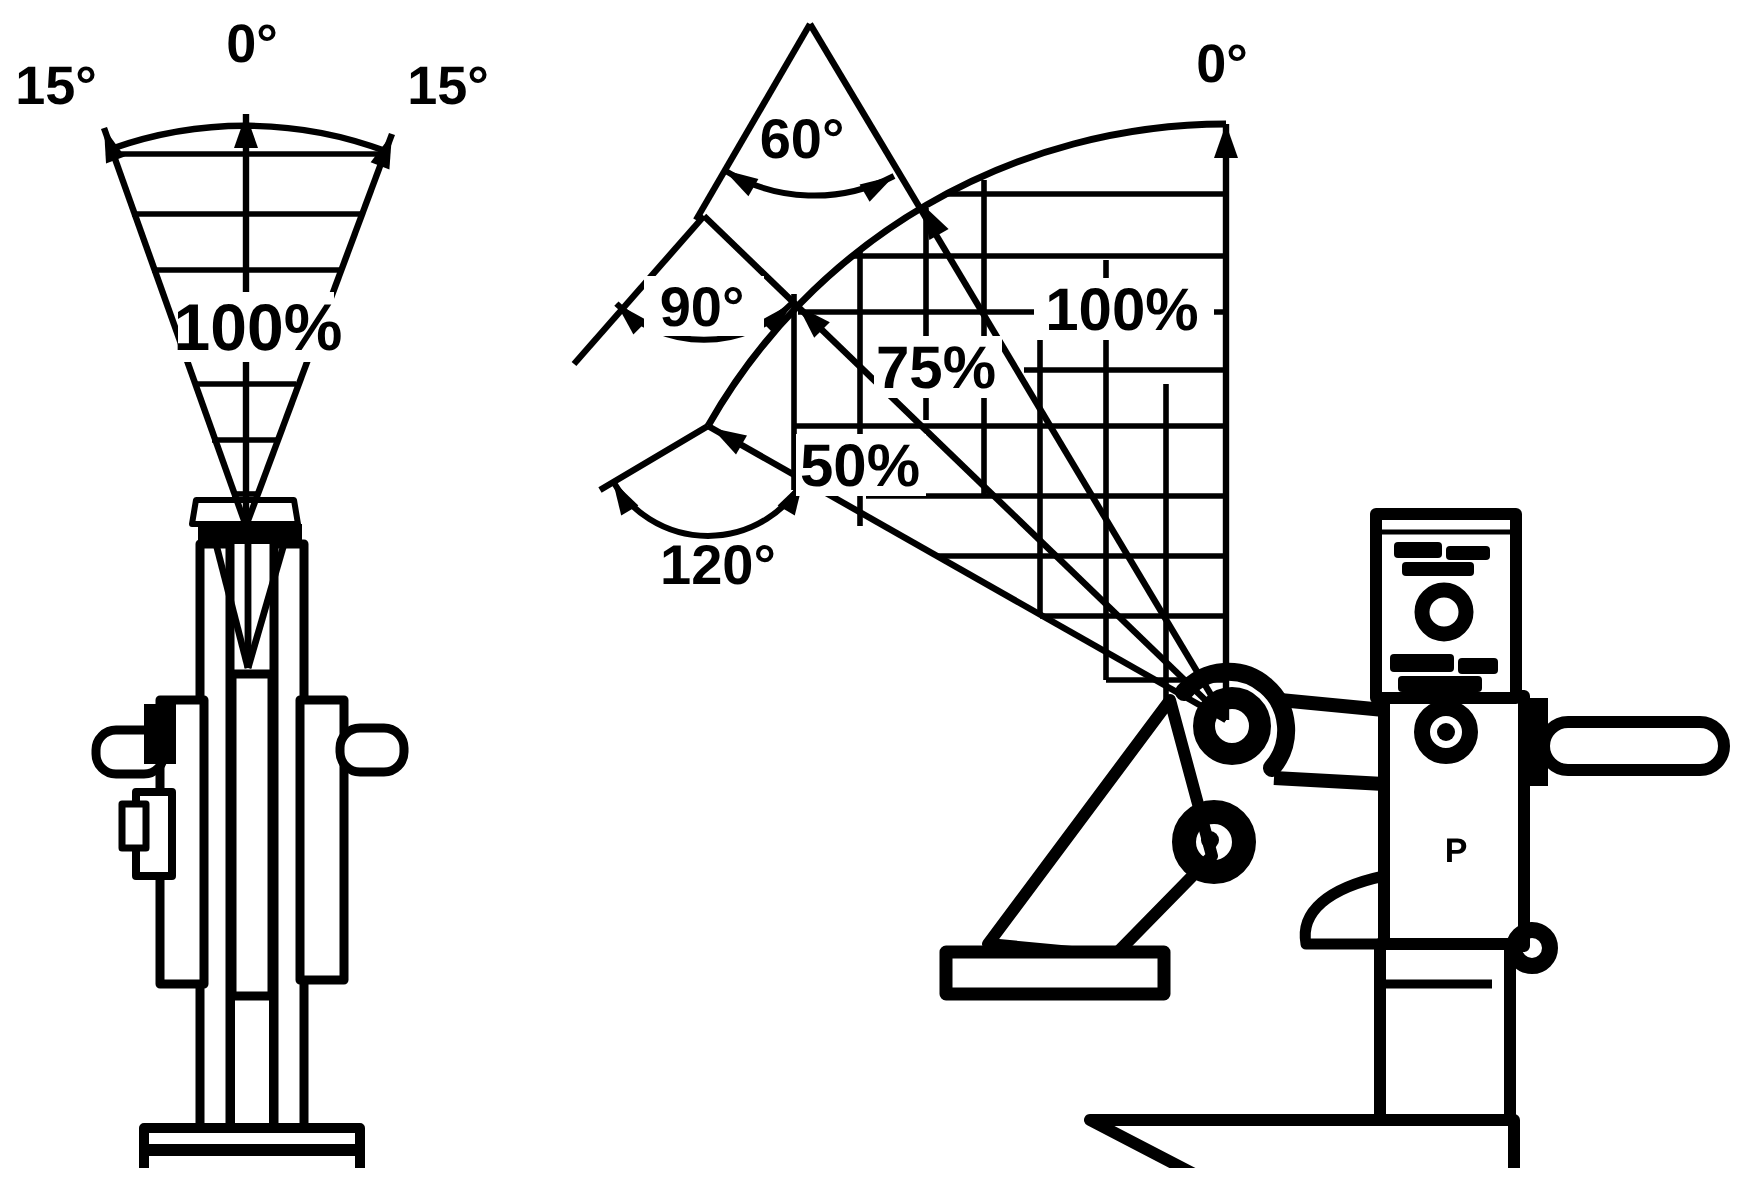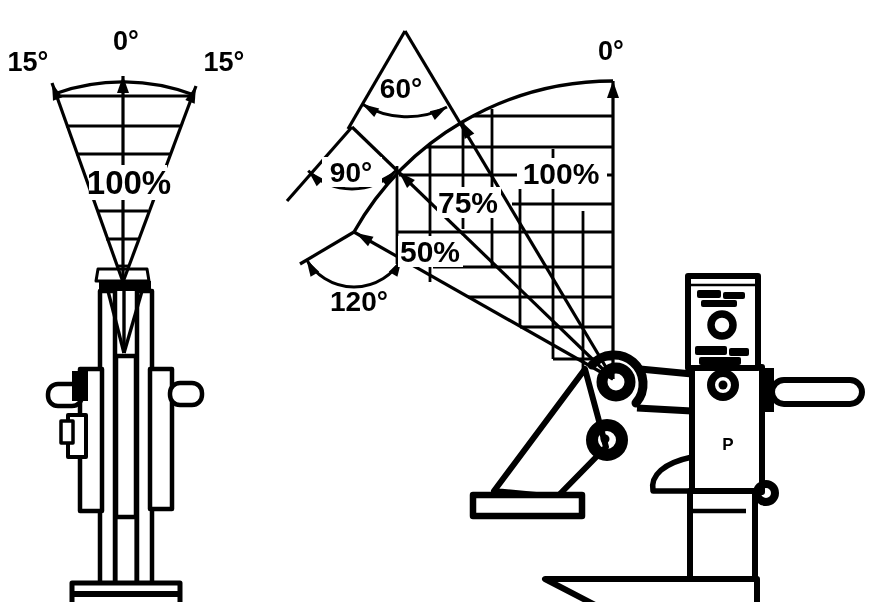--- a/index.html
+++ b/index.html
@@ -1,17 +1,17 @@
 <!DOCTYPE html>
 <html><head>
 <meta charset="utf-8">
 <style>
   html,body{margin:0;padding:0;background:#ffffff;}
   #stage{position:relative;width:874px;height:584px;background:#fff;overflow:hidden;
-         font-family:"Liberation Sans", sans-serif;margin-top:19px;}
+         font-family:"Liberation Sans", sans-serif;}
   svg{position:absolute;left:0;top:0;}
   text{font-family:"Liberation Sans","DejaVu Sans",sans-serif;font-weight:bold;fill:#000;}
   .ln{stroke:#000;fill:none;}
   .thin{stroke-width:2.8;}
   .mid{stroke-width:3.2;}
   .arc{stroke-width:3.4;}
   .part{stroke:#000;fill:#fff;stroke-linejoin:round;}
   .blk{fill:#000;stroke:none;}
 </style>
 </head>

